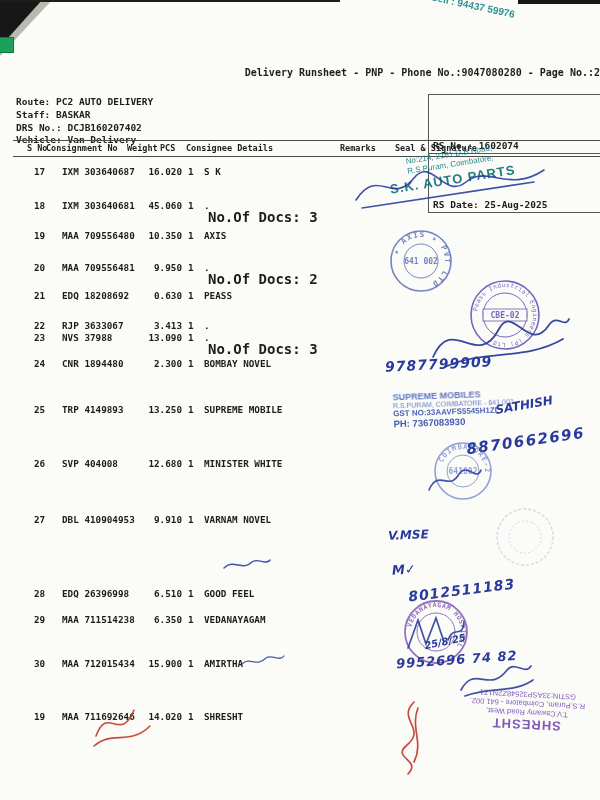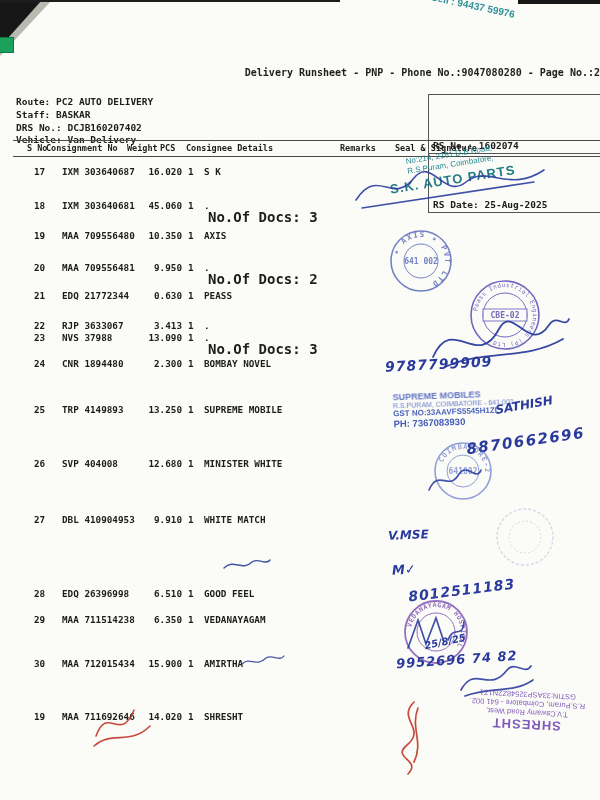--- a/index.html
+++ b/index.html
@@ -109,21 +109,21 @@
       <div class="row" style="top: 262px;">
       <span class="c-sno">20</span>
       <span class="c-consign">MAA 709556481</span>
       <span class="c-weight">9.950</span>
       <span class="c-pcs">1</span>
       <span class="c-consignee">.</span>
       <span class="c-docs">No.Of Docs: 2</span>
     </div>
       <div class="row" style="top: 290px;">
       <span class="c-sno">21</span>
-      <span class="c-consign">EDQ 21772344</span>
+      <span class="c-consign">EDQ 18208692</span>
       <span class="c-weight">0.630</span>
       <span class="c-pcs">1</span>
       <span class="c-consignee">PEASS</span>
 
     </div>
       <div class="row" style="top: 320px;">
       <span class="c-sno">22</span>
       <span class="c-consign">RJP 3633067</span>
       <span class="c-weight">3.413</span>
       <span class="c-pcs">1</span>
@@ -160,21 +160,21 @@
       <span class="c-weight">12.680</span>
       <span class="c-pcs">1</span>
       <span class="c-consignee">MINISTER WHITE</span>
 
     </div>
       <div class="row" style="top: 514px;">
       <span class="c-sno">27</span>
       <span class="c-consign">DBL 410904953</span>
       <span class="c-weight">9.910</span>
       <span class="c-pcs">1</span>
-      <span class="c-consignee">WHITE MATCH</span>
+      <span class="c-consignee">VARNAM NOVEL</span>
 
     </div>
       <div class="row" style="top: 588px;">
       <span class="c-sno">28</span>
       <span class="c-consign">EDQ 26396998</span>
       <span class="c-weight">6.510</span>
       <span class="c-pcs">1</span>
       <span class="c-consignee">GOOD FEEL</span>
 
     </div>

